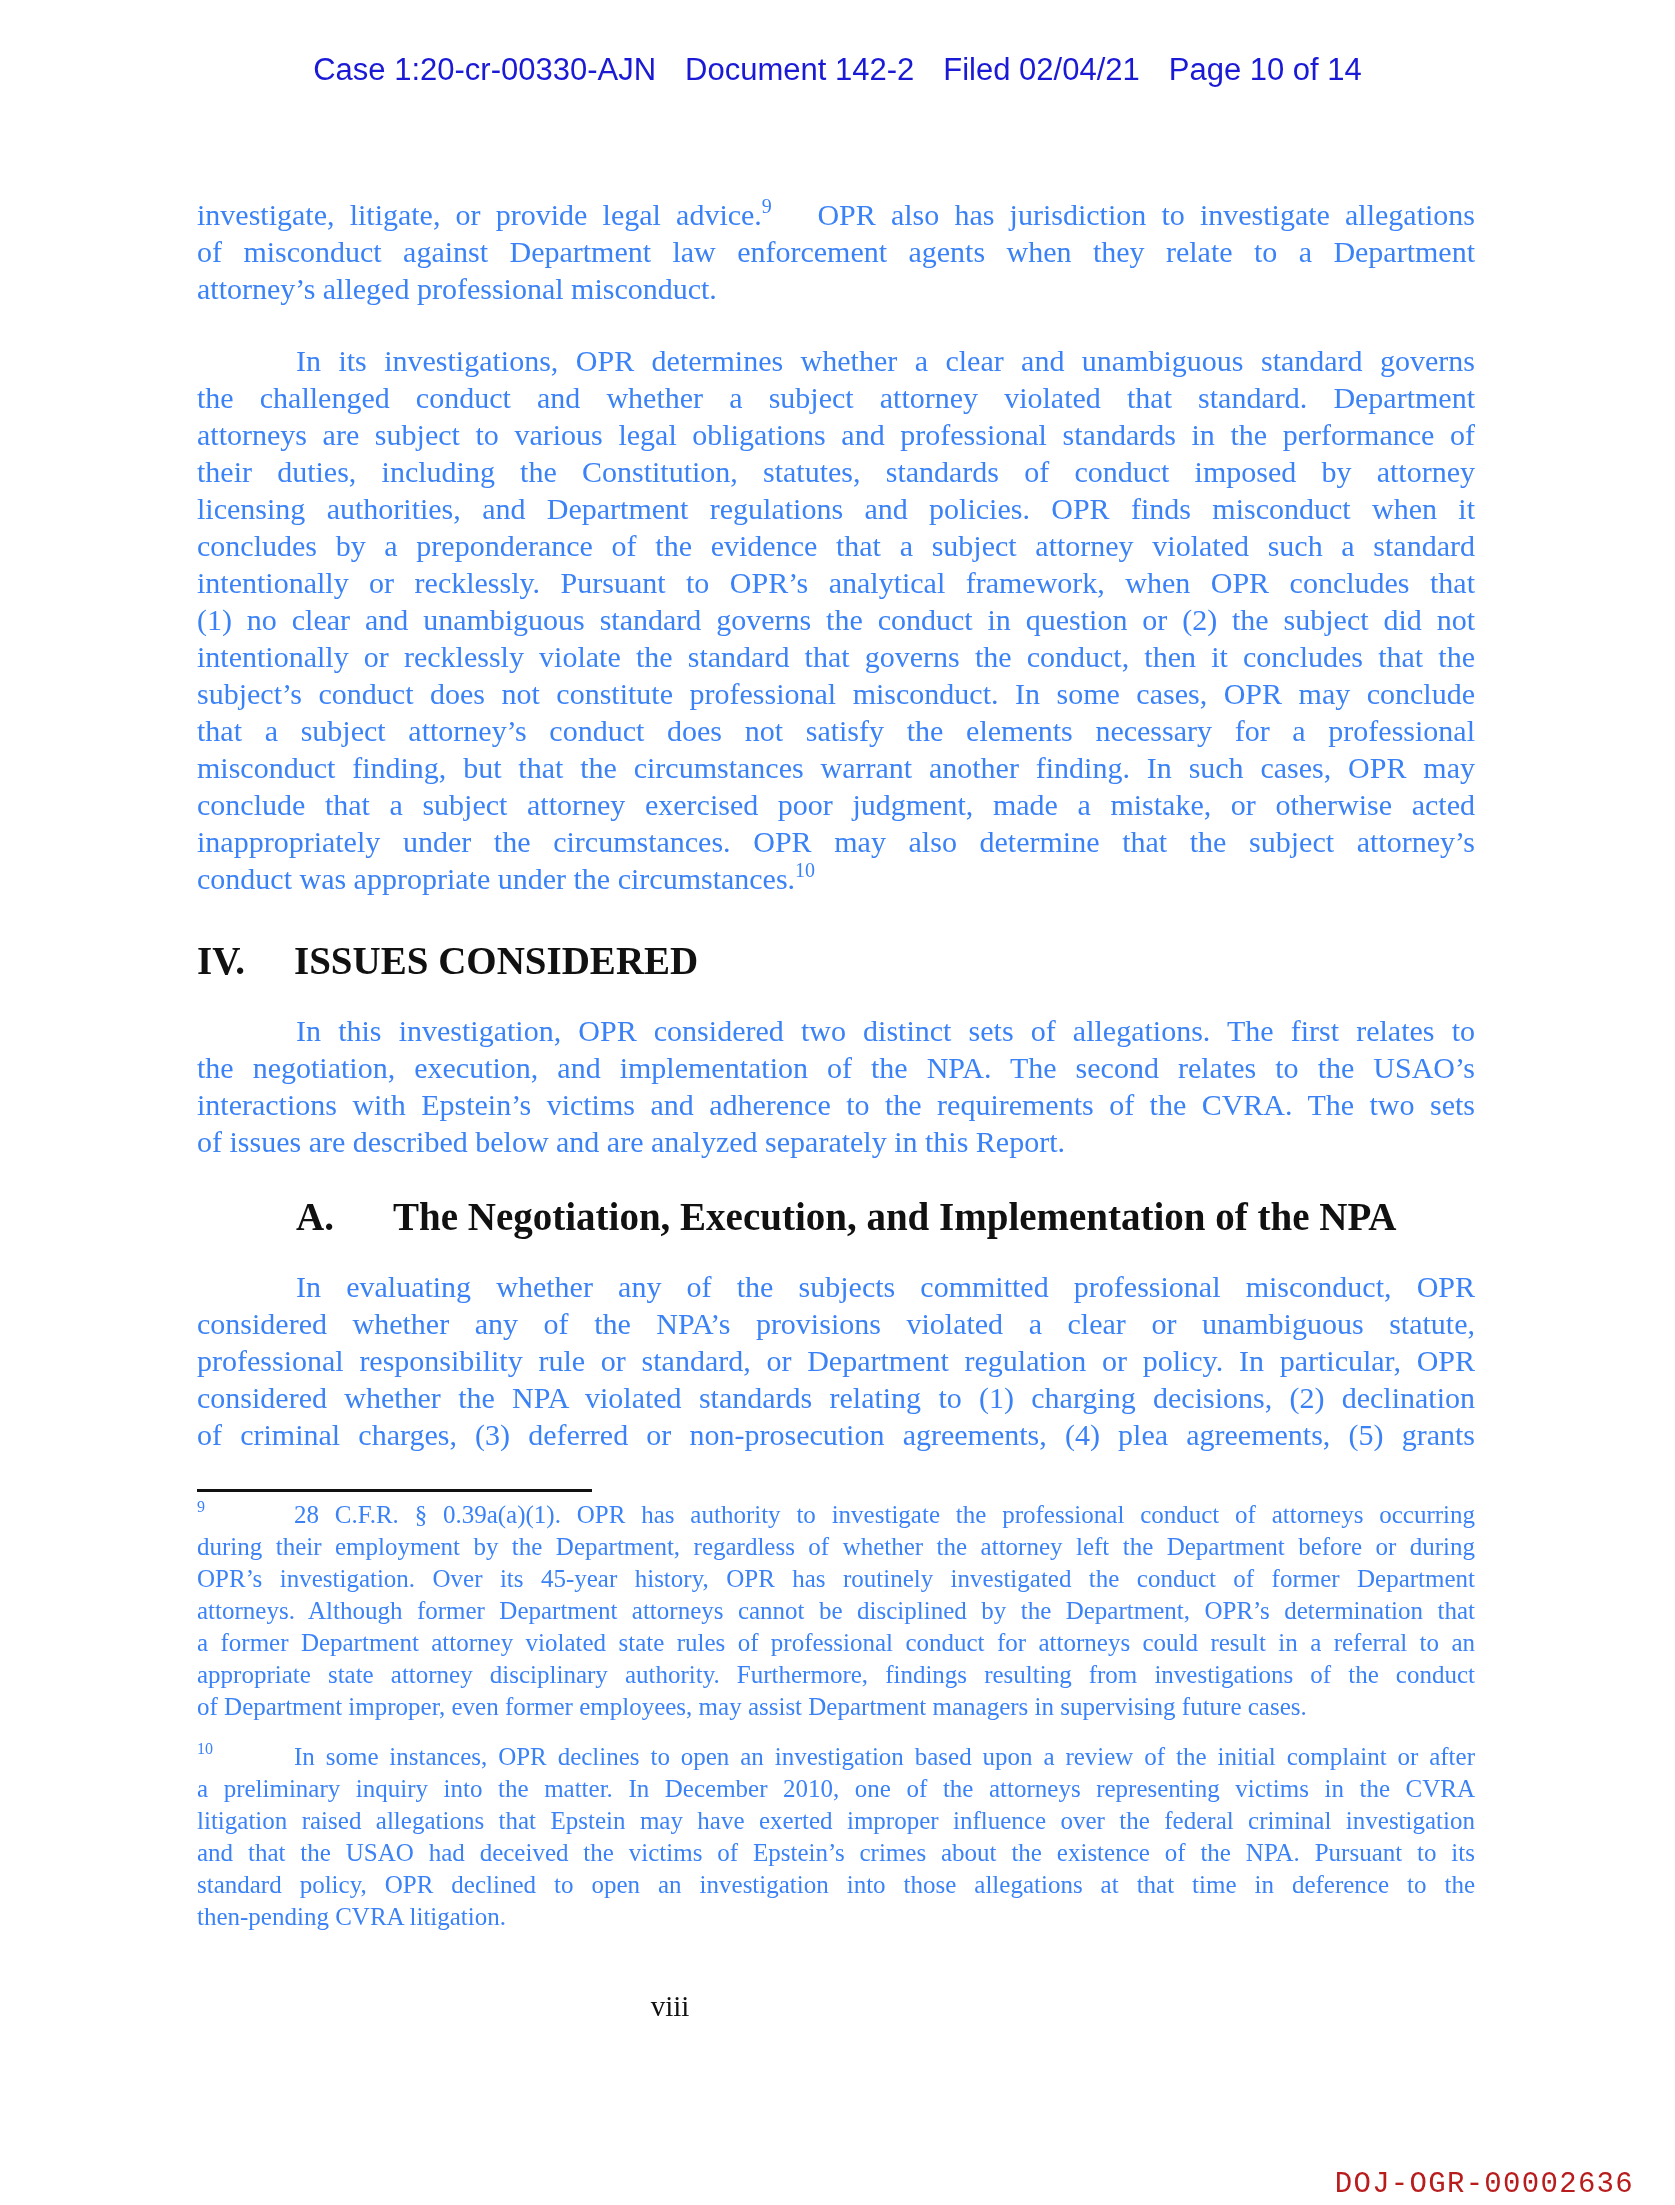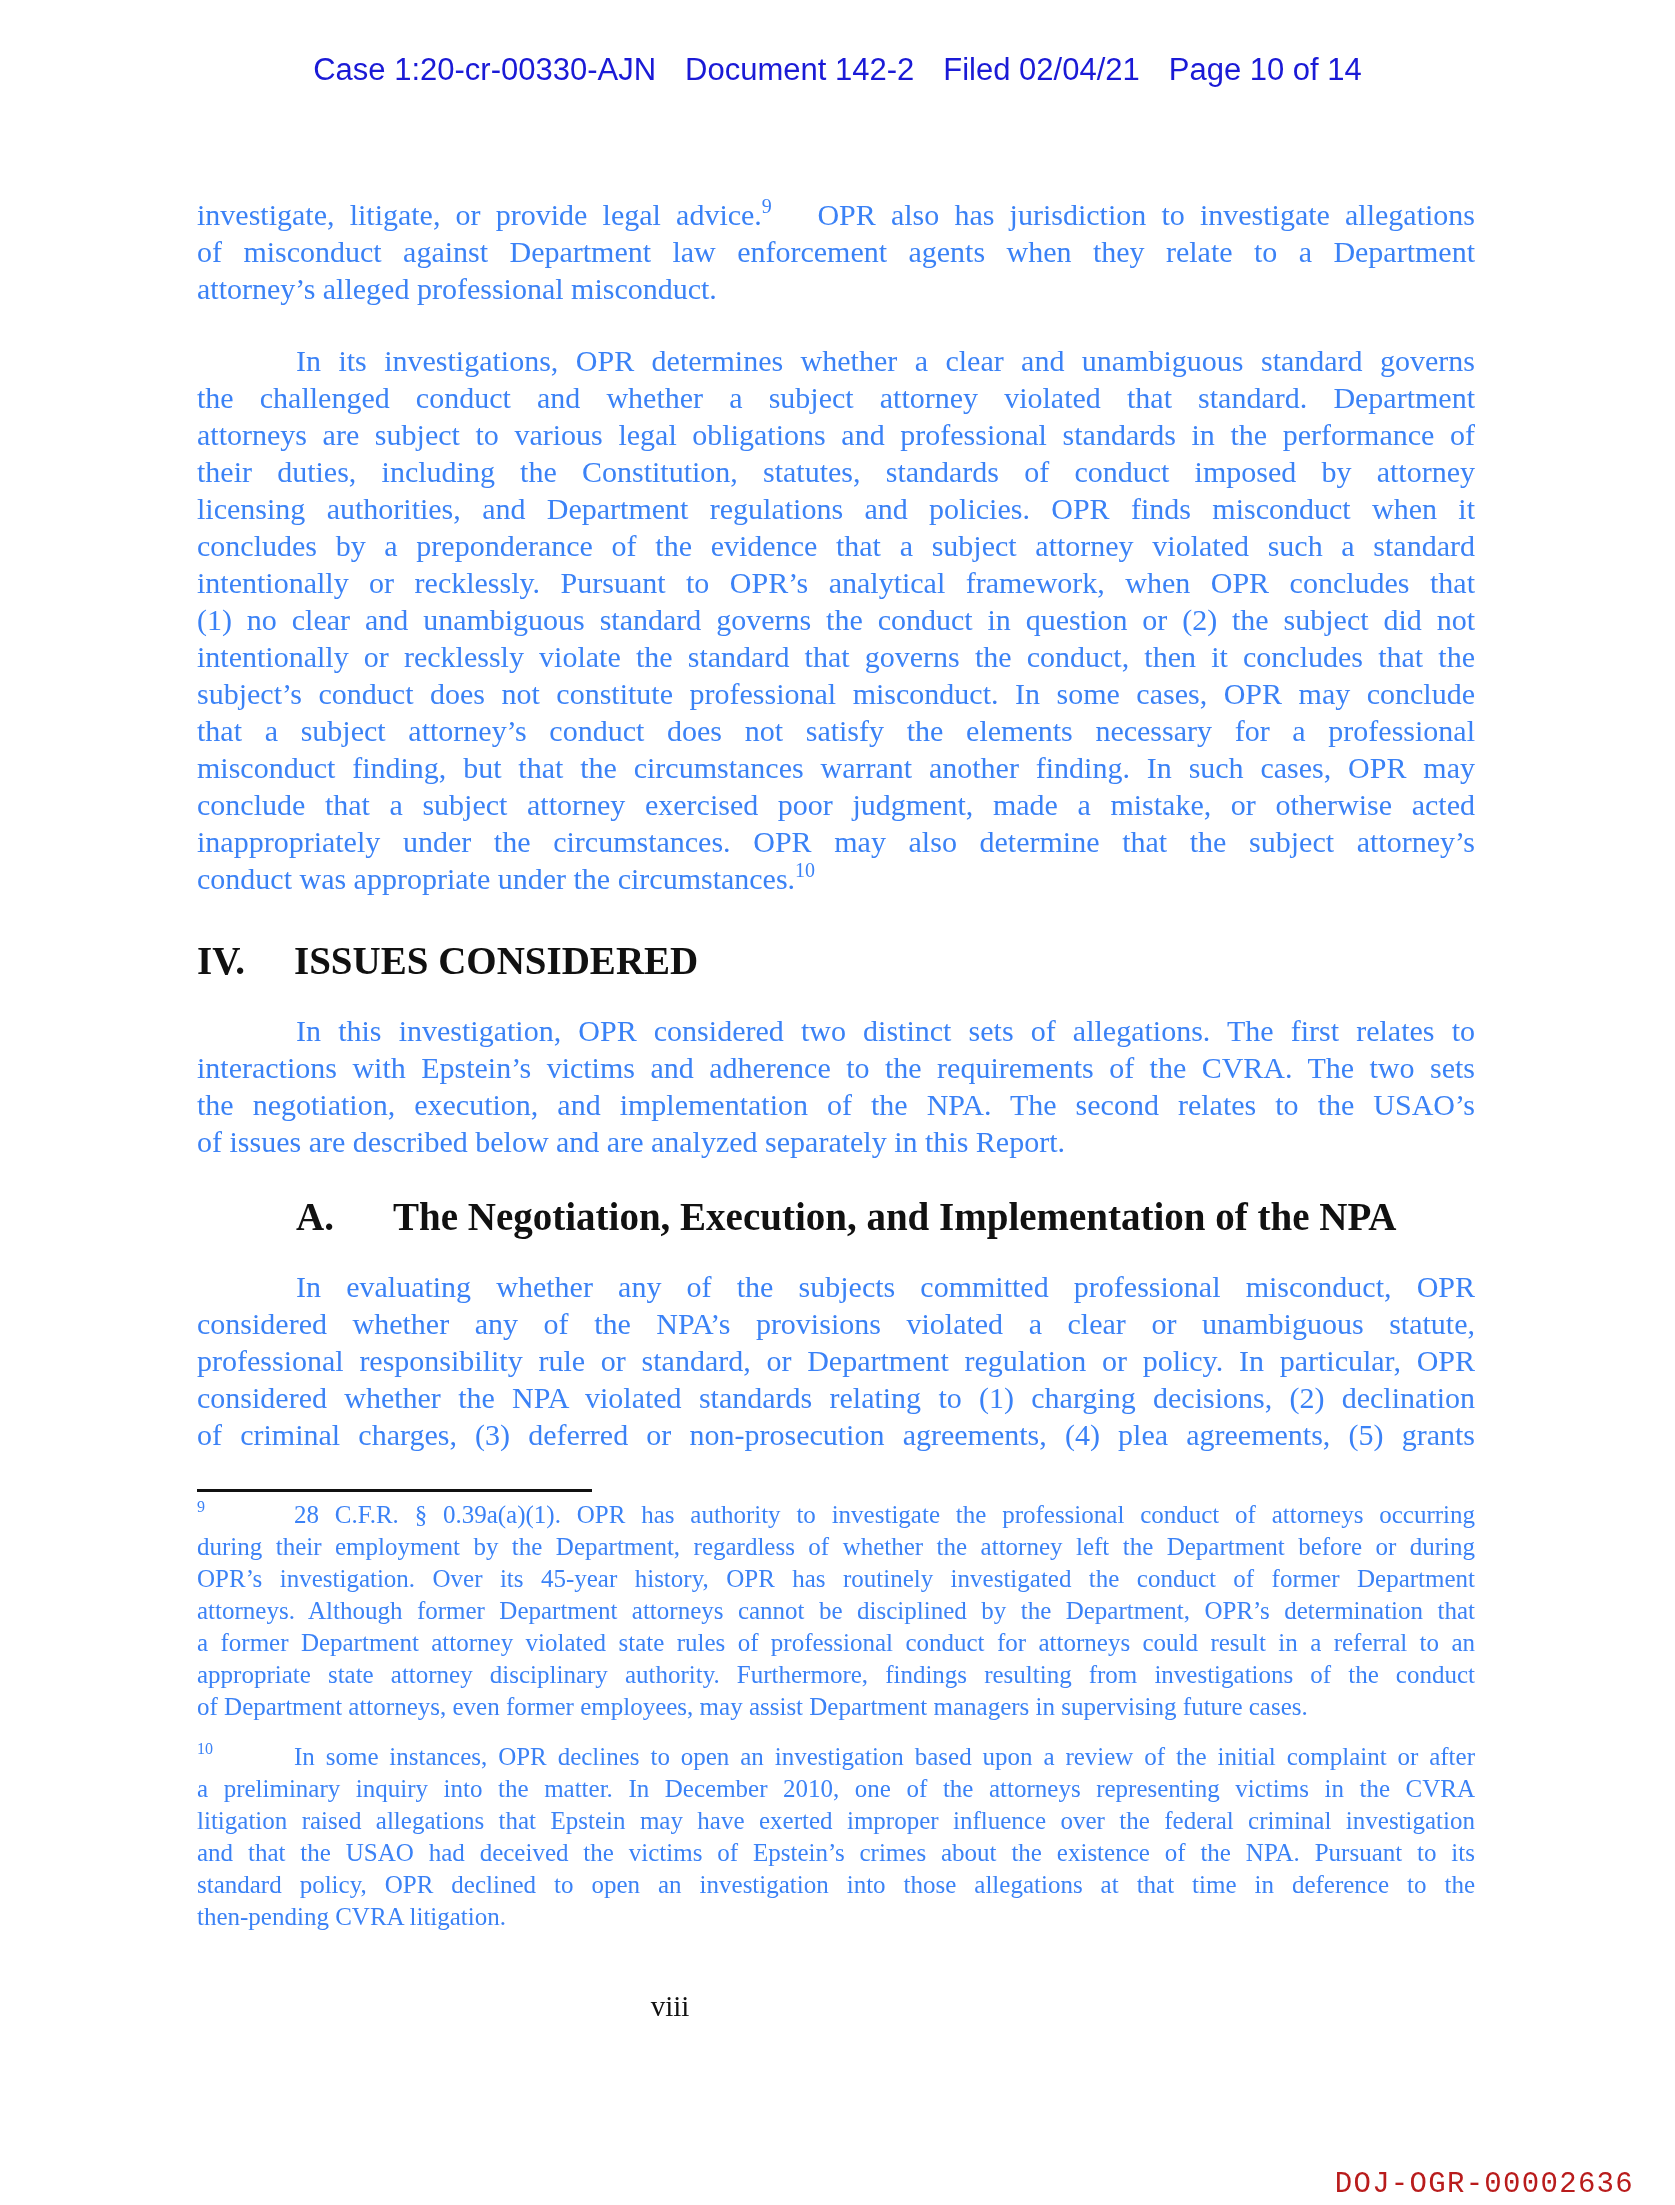--- a/index.html
+++ b/index.html
@@ -52,22 +52,22 @@
     <div class="line"><span>misconduct finding, but that the circumstances warrant another finding.  In such cases, OPR may</span></div>
     <div class="line"><span>conclude that a subject attorney exercised poor judgment, made a mistake, or otherwise acted</span></div>
     <div class="line"><span>inappropriately under the circumstances.  OPR may also determine that the subject attorney’s</span></div>
     <div class="line last"><span>conduct was appropriate under the circumstances.</span><sup>10</sup></div>
   </div>
 
 <div class="heading" style="top:938px; left:197px;"><span class="num" style="width:97px;">IV.</span><span>ISSUES CONSIDERED</span></div>
 
 <div class="body-text serif" id="p3" style="top:1012px;">
     <div class="line indent"><span>In this investigation, OPR considered two distinct sets of allegations.  The first relates to</span></div>
+    <div class="line"><span>the negotiation, execution, and implementation of the NPA.  The second relates to the USAO’s</span></div>
     <div class="line"><span>interactions with Epstein’s victims and adherence to the requirements of the CVRA.  The two sets</span></div>
-    <div class="line"><span>the negotiation, execution, and implementation of the NPA.  The second relates to the USAO’s</span></div>
     <div class="line last"><span>of issues are described below and are analyzed separately in this Report.</span></div>
   </div>
 
 <div class="heading" style="top:1194px; left:296px;"><span class="num" style="width:97px;">A.</span><span>The Negotiation, Execution, and Implementation of the NPA</span></div>
 
 <div class="body-text serif" id="p4" style="top:1268px;">
     <div class="line indent"><span>In evaluating whether any of the subjects committed professional misconduct, OPR</span></div>
     <div class="line"><span>considered whether any of the NPA’s provisions violated a clear or unambiguous statute,</span></div>
     <div class="line"><span>professional responsibility rule or standard, or Department regulation or policy.  In particular, OPR</span></div>
     <div class="line"><span>considered whether the NPA violated standards relating to (1) charging decisions, (2) declination</span></div>
@@ -77,21 +77,21 @@
 <div class="rule"></div>
 
 <div class="fn serif" id="fn0" style="top:1499px;">
     <div class="fnmark">9</div>
     <div class="line first">28 C.F.R. § 0.39a(a)(1).  OPR has authority to investigate the professional conduct of attorneys occurring</div>
     <div class="line">during their employment by the Department, regardless of whether the attorney left the Department before or during</div>
     <div class="line">OPR’s investigation.  Over its 45-year history, OPR has routinely investigated the conduct of former Department</div>
     <div class="line">attorneys.  Although former Department attorneys cannot be disciplined by the Department, OPR’s determination that</div>
     <div class="line">a former Department attorney violated state rules of professional conduct for attorneys could result in a referral to an</div>
     <div class="line">appropriate state attorney disciplinary authority.  Furthermore, findings resulting from investigations of the conduct</div>
-    <div class="line last">of Department attorneys, even former employees, may assist Department managers in supervising future cases.</div>
+    <div class="line last">of Department improper, even former employees, may assist Department managers in supervising future cases.</div>
   </div>
 <div class="fn serif" id="fn1" style="top:1741px;">
     <div class="fnmark">10</div>
     <div class="line first">In some instances, OPR declines to open an investigation based upon a review of the initial complaint or after</div>
     <div class="line">a preliminary inquiry into the matter.  In December 2010, one of the attorneys representing victims in the CVRA</div>
     <div class="line">litigation raised allegations that Epstein may have exerted improper influence over the federal criminal investigation</div>
     <div class="line">and that the USAO had deceived the victims of Epstein’s crimes about the existence of the NPA.  Pursuant to its</div>
     <div class="line">standard policy, OPR declined to open an investigation into those allegations at that time in deference to the</div>
     <div class="line last">then-pending CVRA litigation.</div>
   </div>

